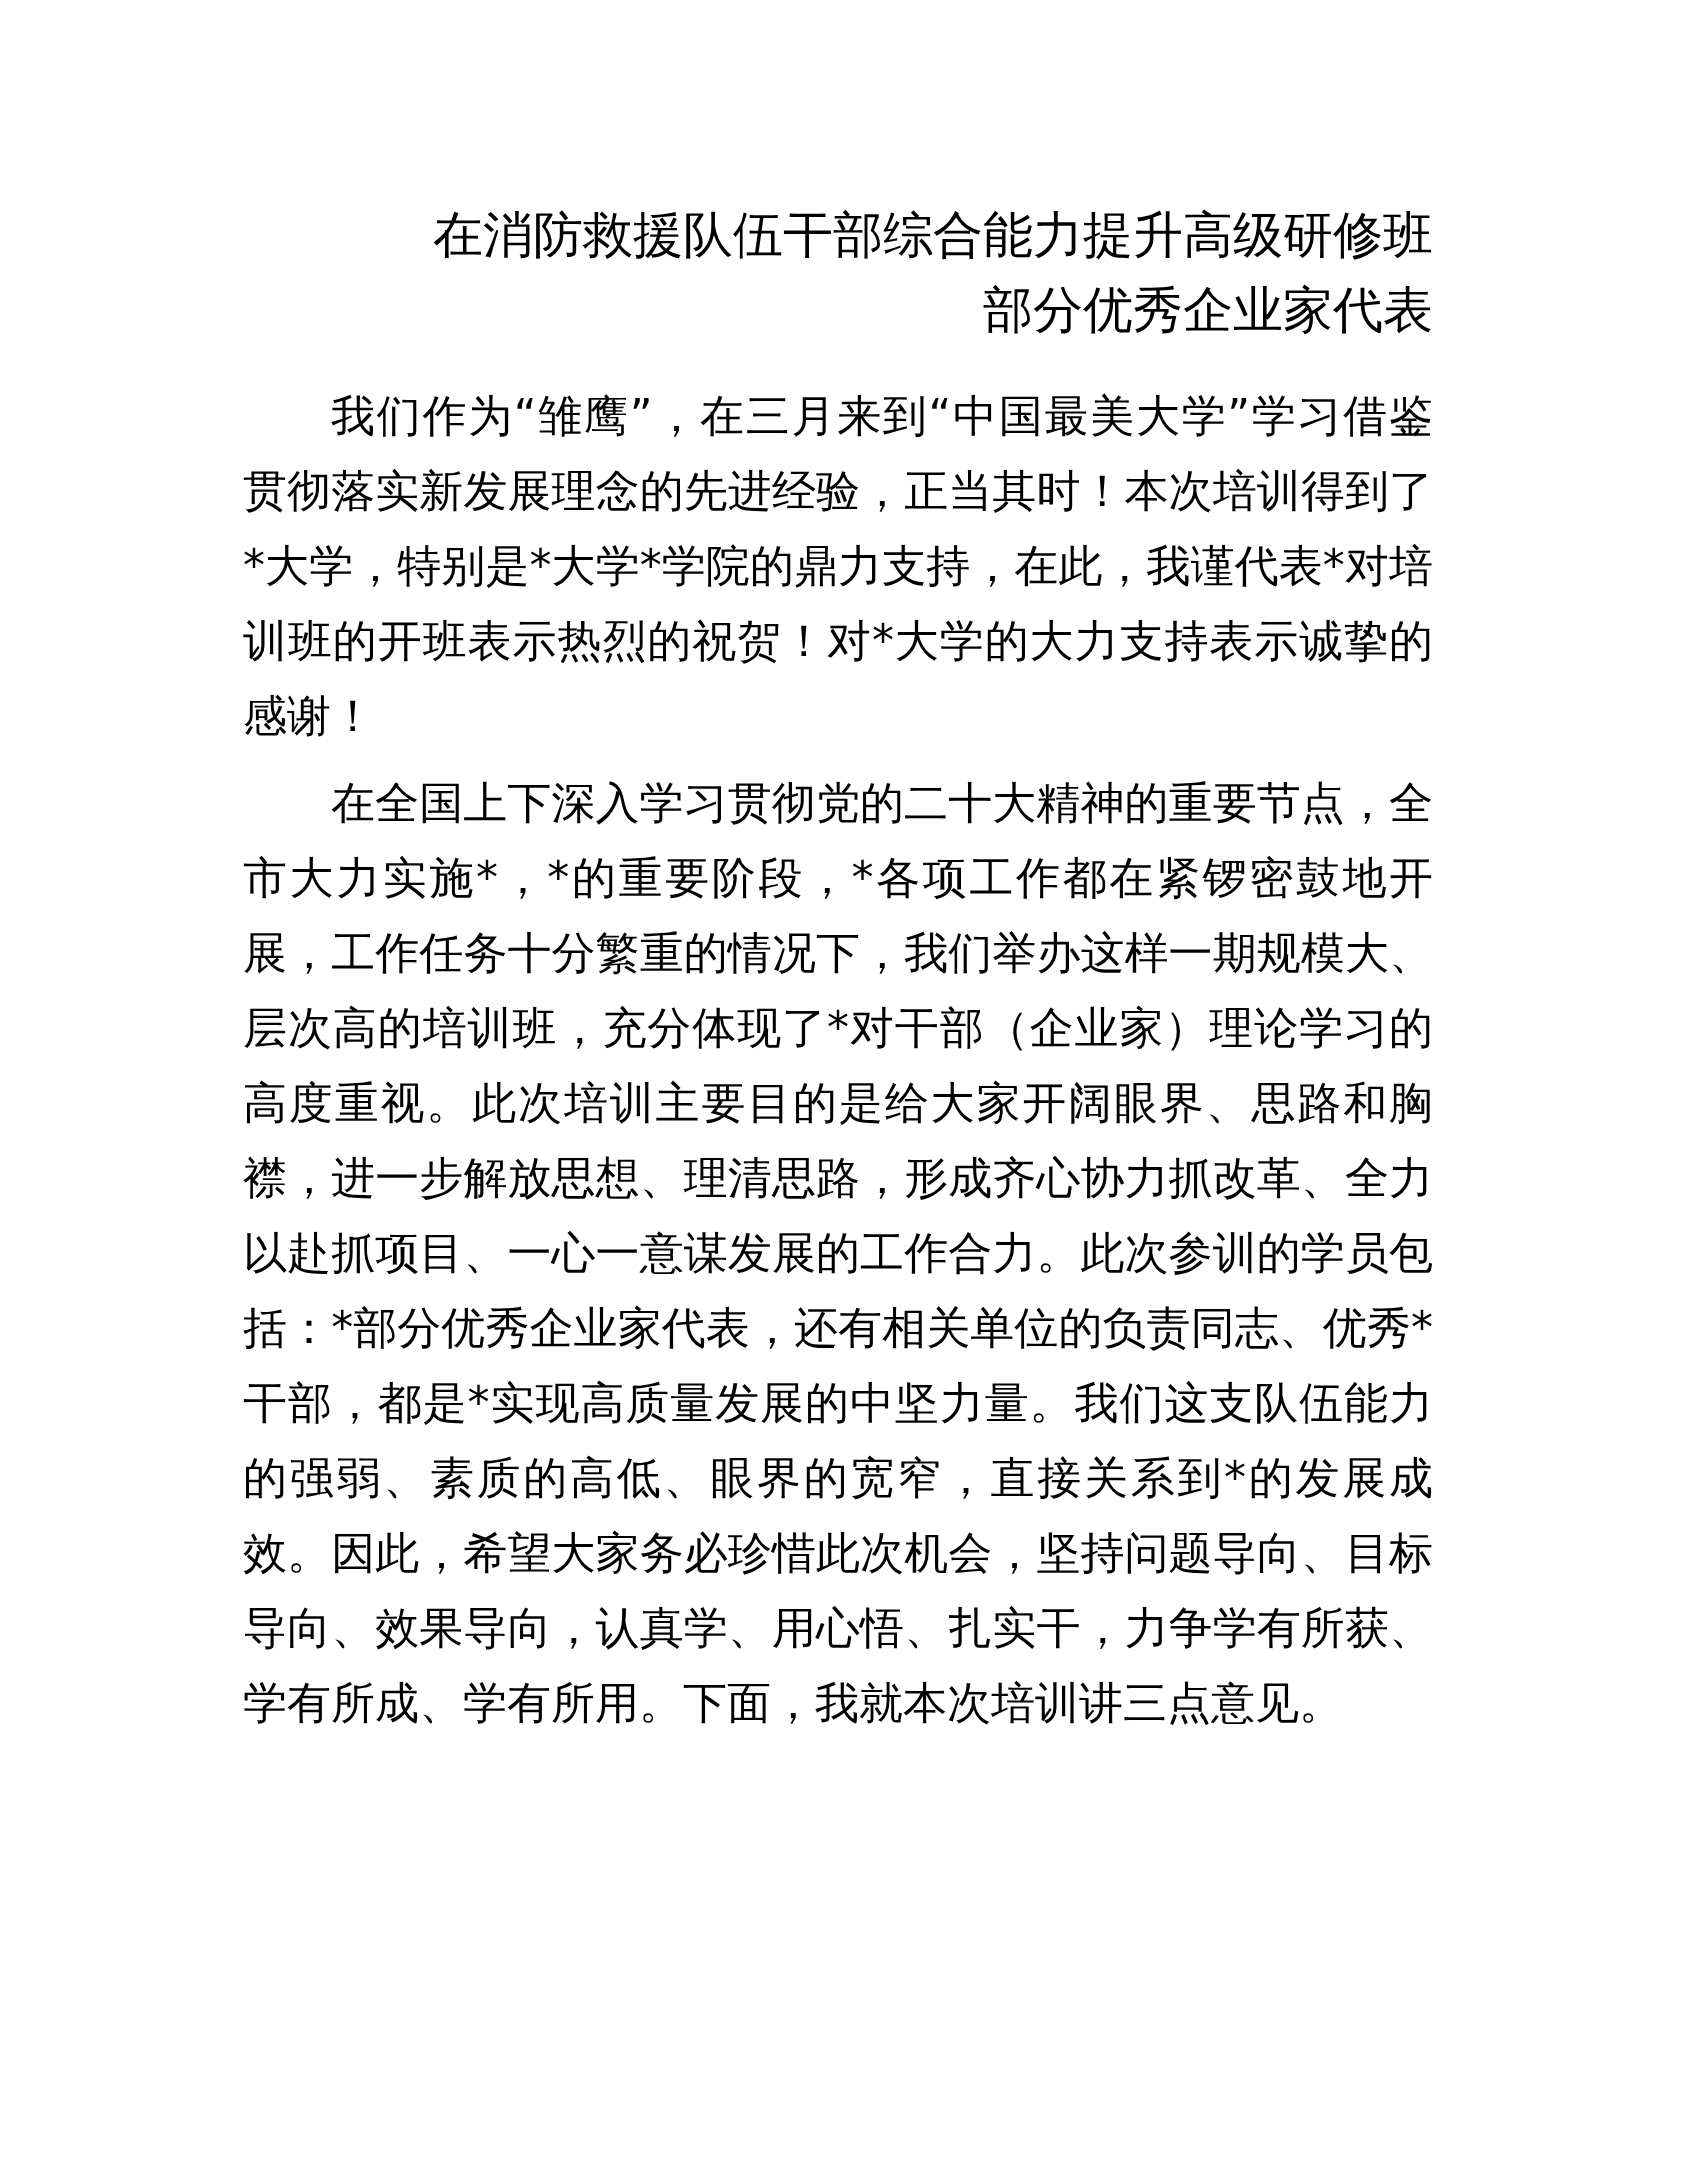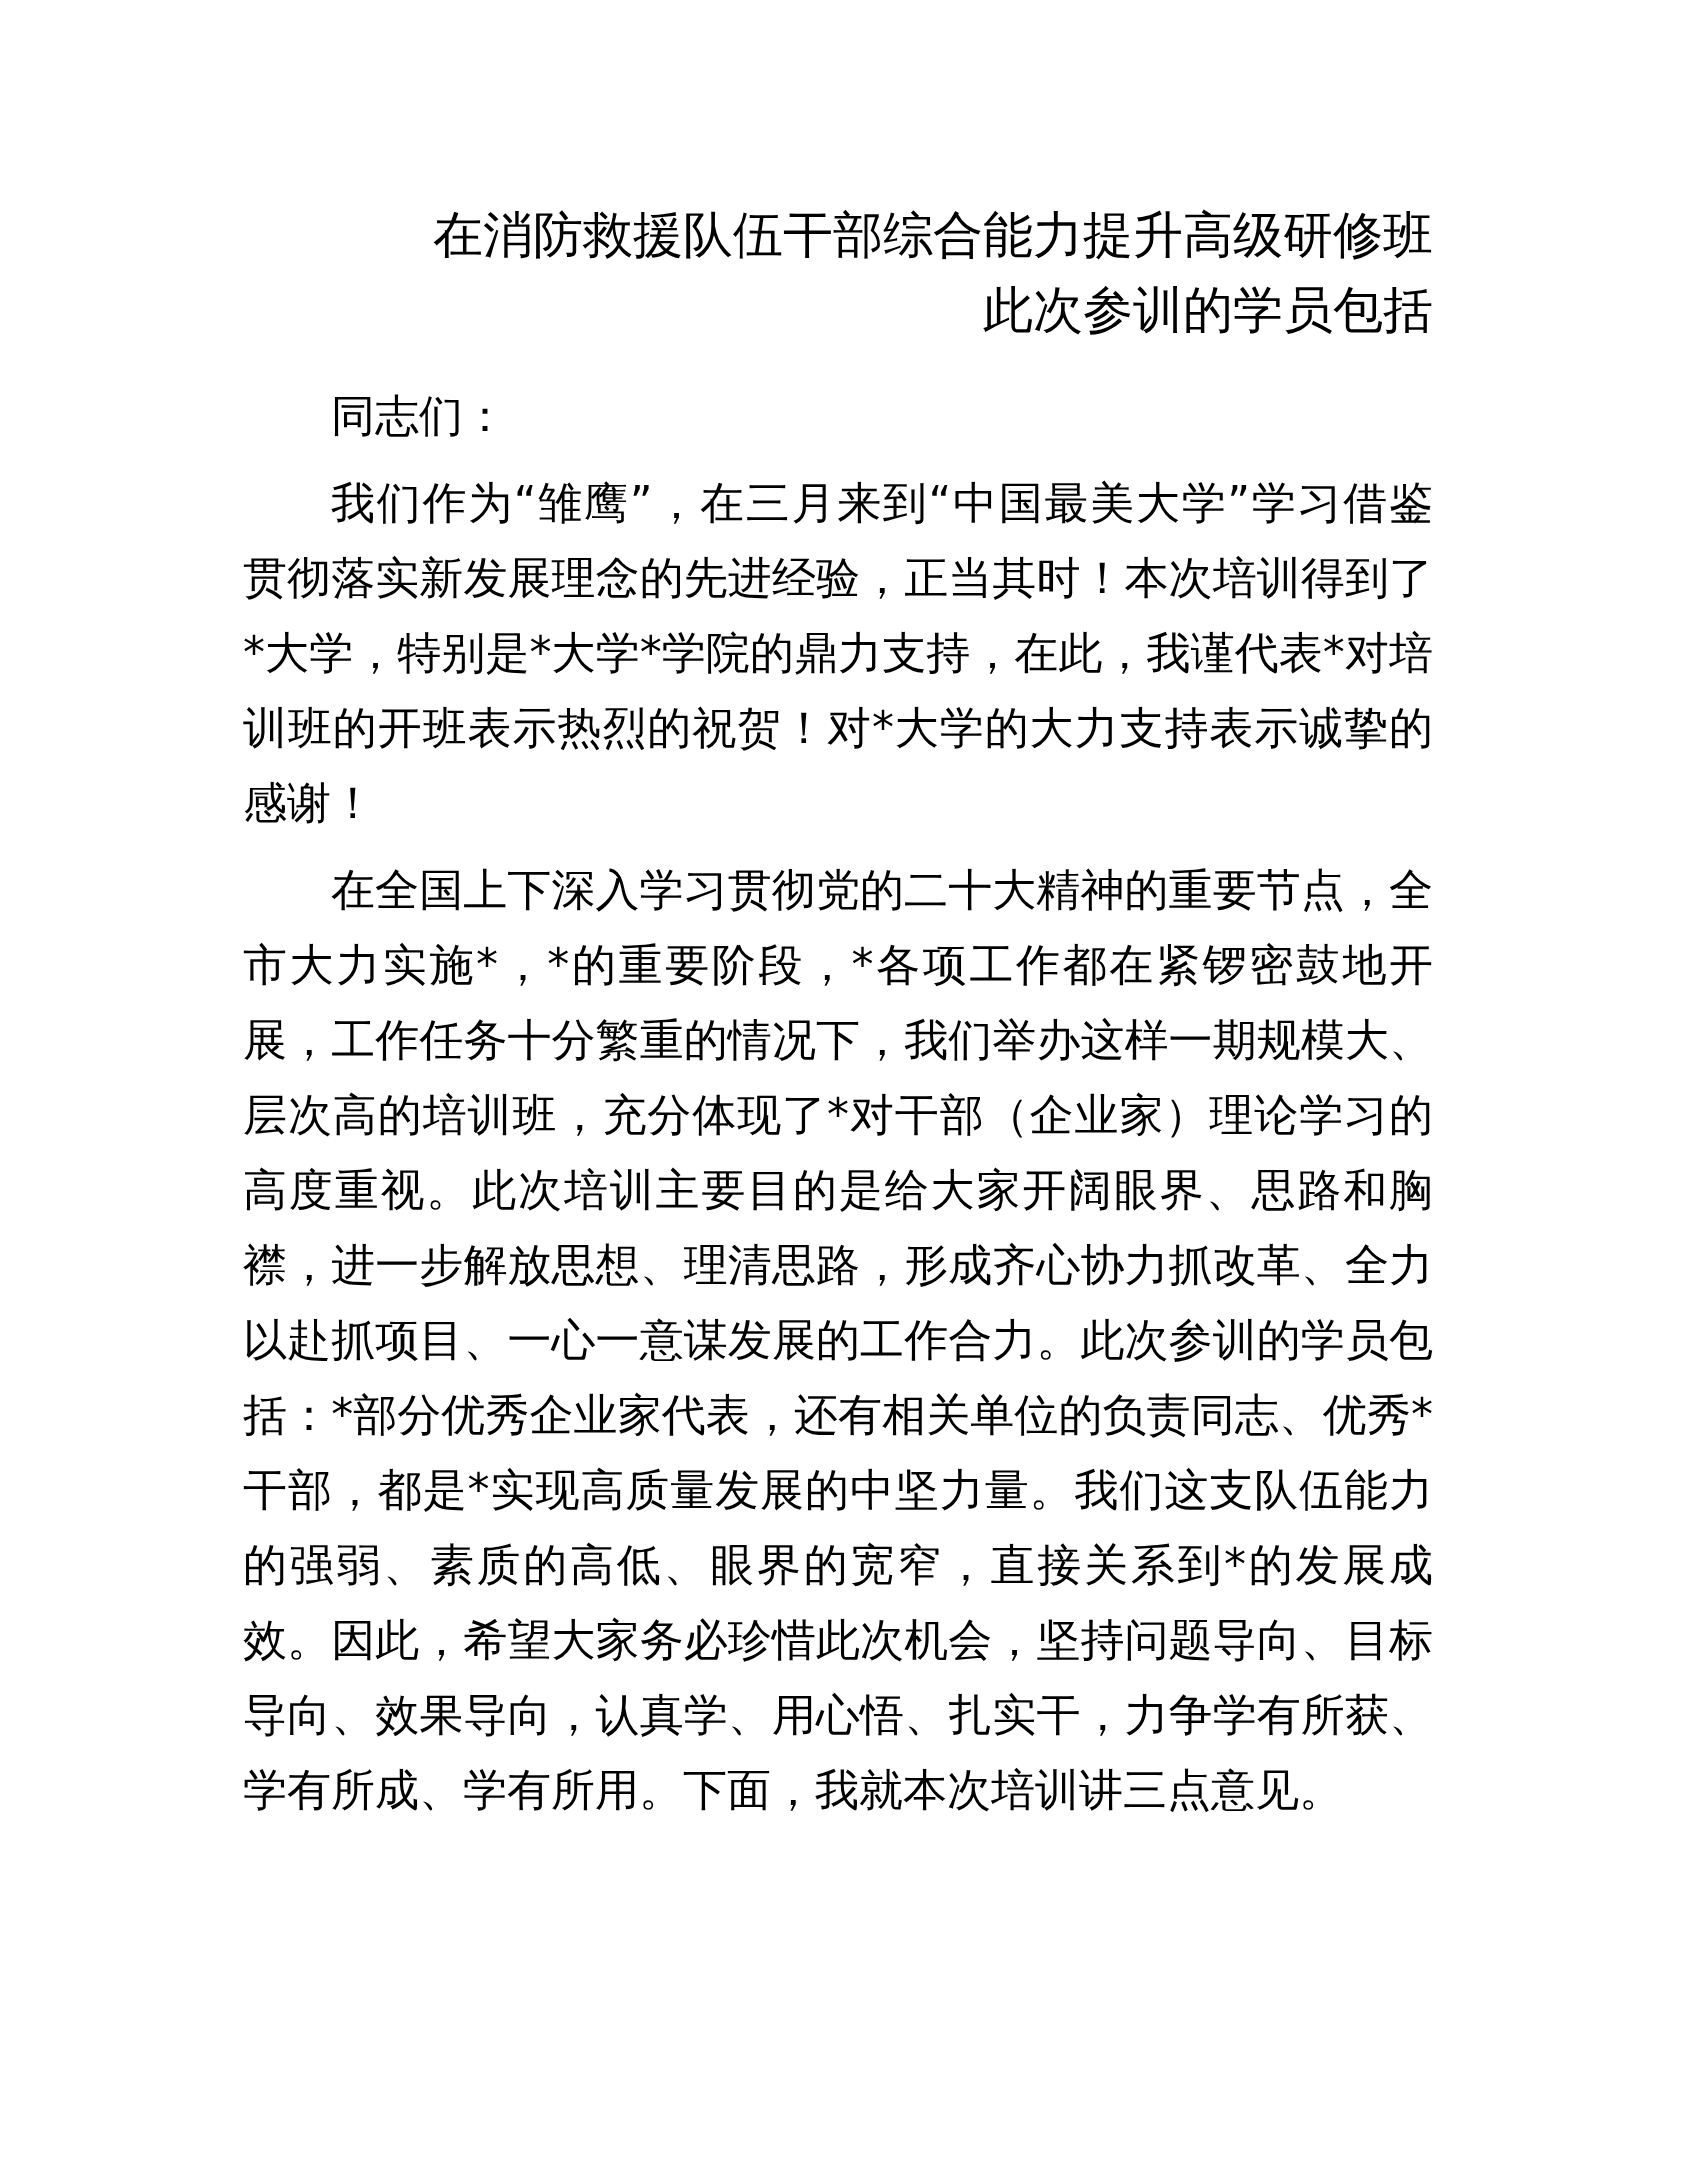--- a/index.html
+++ b/index.html
@@ -59,22 +59,21 @@
     margin: 0 0 12px 0;
     text-indent: 88px;
   }
 </style>
 </head>
 <body>
 
 <div class="page">
   <h1 class="title">
     <span>在消防救援队伍干部综合能力提升高级研修班</span>
-    <span>此次参训的学员包括</span>
+    <span>部分优秀企业家代表</span>
   </h1>
 
   <div class="body">
-    <p class="salutation">同志们：</p>
     <p class="para">我们作为“雏鹰”，在三月来到“中国最美大学”学习借鉴贯彻落实新发展理念的先进经验，正当其时！本次培训得到了*大学，特别是*大学*学院的鼎力支持，在此，我谨代表*对培训班的开班表示热烈的祝贺！对*大学的大力支持表示诚挚的感谢！</p>
     <p class="para">在全国上下深入学习贯彻党的二十大精神的重要节点，全市大力实施*，*的重要阶段，*各项工作都在紧锣密鼓地开展，工作任务十分繁重的情况下，我们举办这样一期规模大、层次高的培训班，充分体现了*对干部（企业家）理论学习的高度重视。此次培训主要目的是给大家开阔眼界、思路和胸襟，进一步解放思想、理清思路，形成齐心协力抓改革、全力以赴抓项目、一心一意谋发展的工作合力。此次参训的学员包括：*部分优秀企业家代表，还有相关单位的负责同志、优秀*干部，都是*实现高质量发展的中坚力量。我们这支队伍能力的强弱、素质的高低、眼界的宽窄，直接关系到*的发展成效。因此，希望大家务必珍惜此次机会，坚持问题导向、目标导向、效果导向，认真学、用心悟、扎实干，力争学有所获、学有所成、学有所用。下面，我就本次培训讲三点意见。</p>
   </div>
 </div>
 
 
 </body></html>

